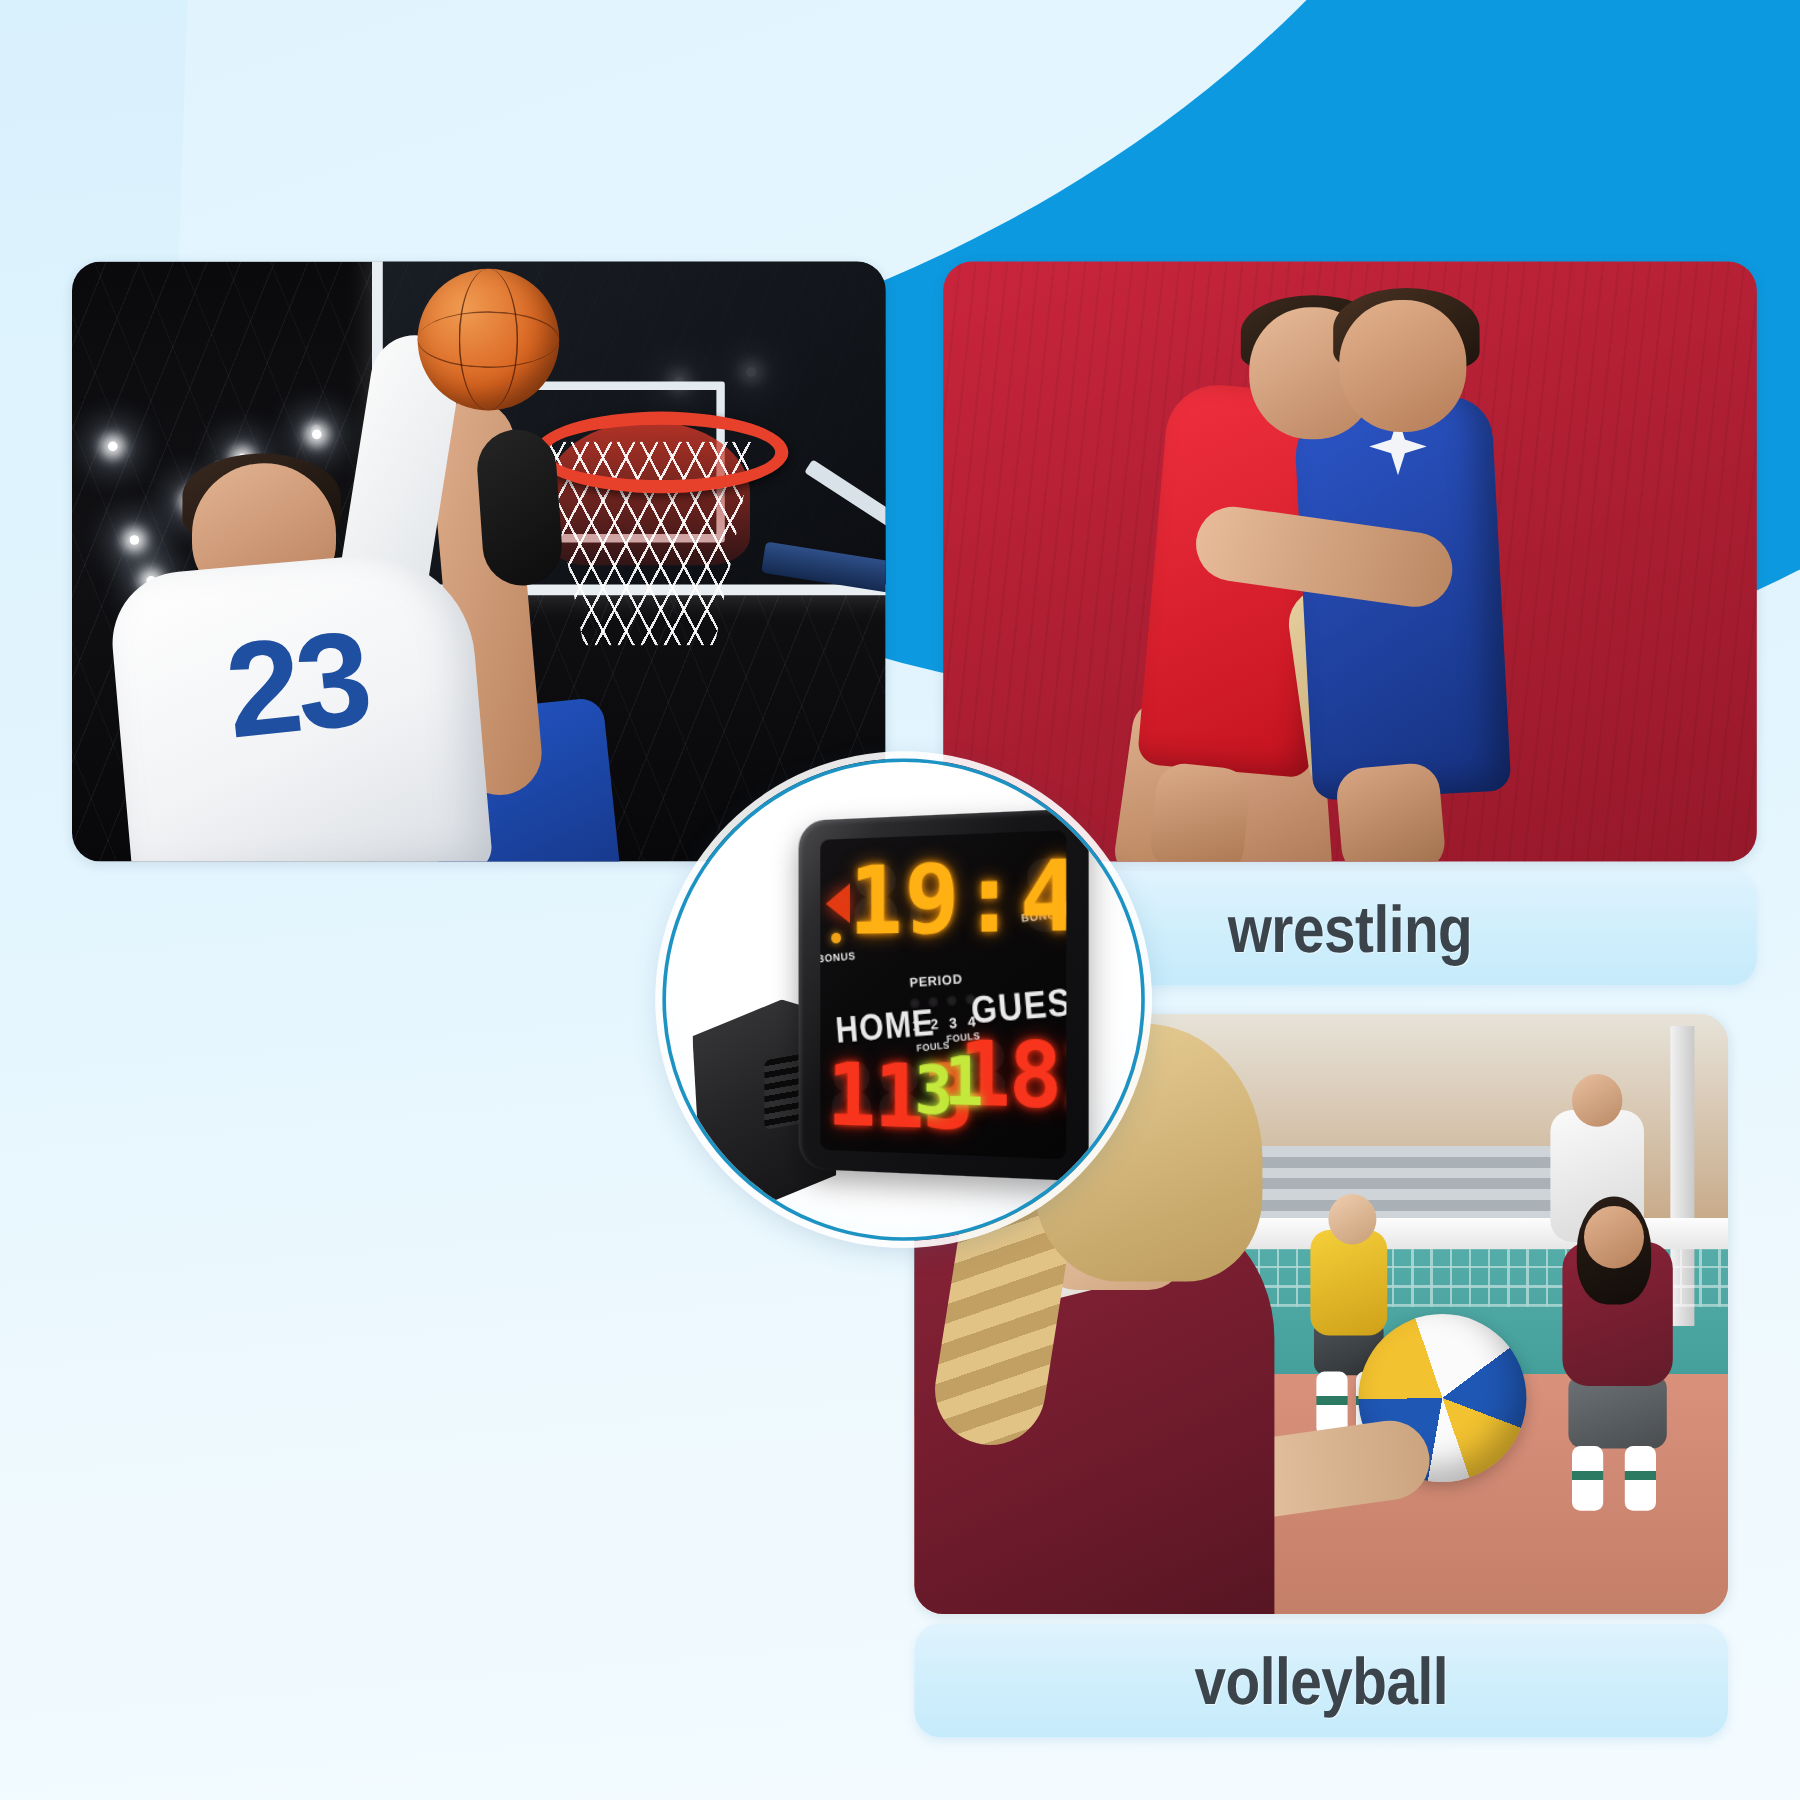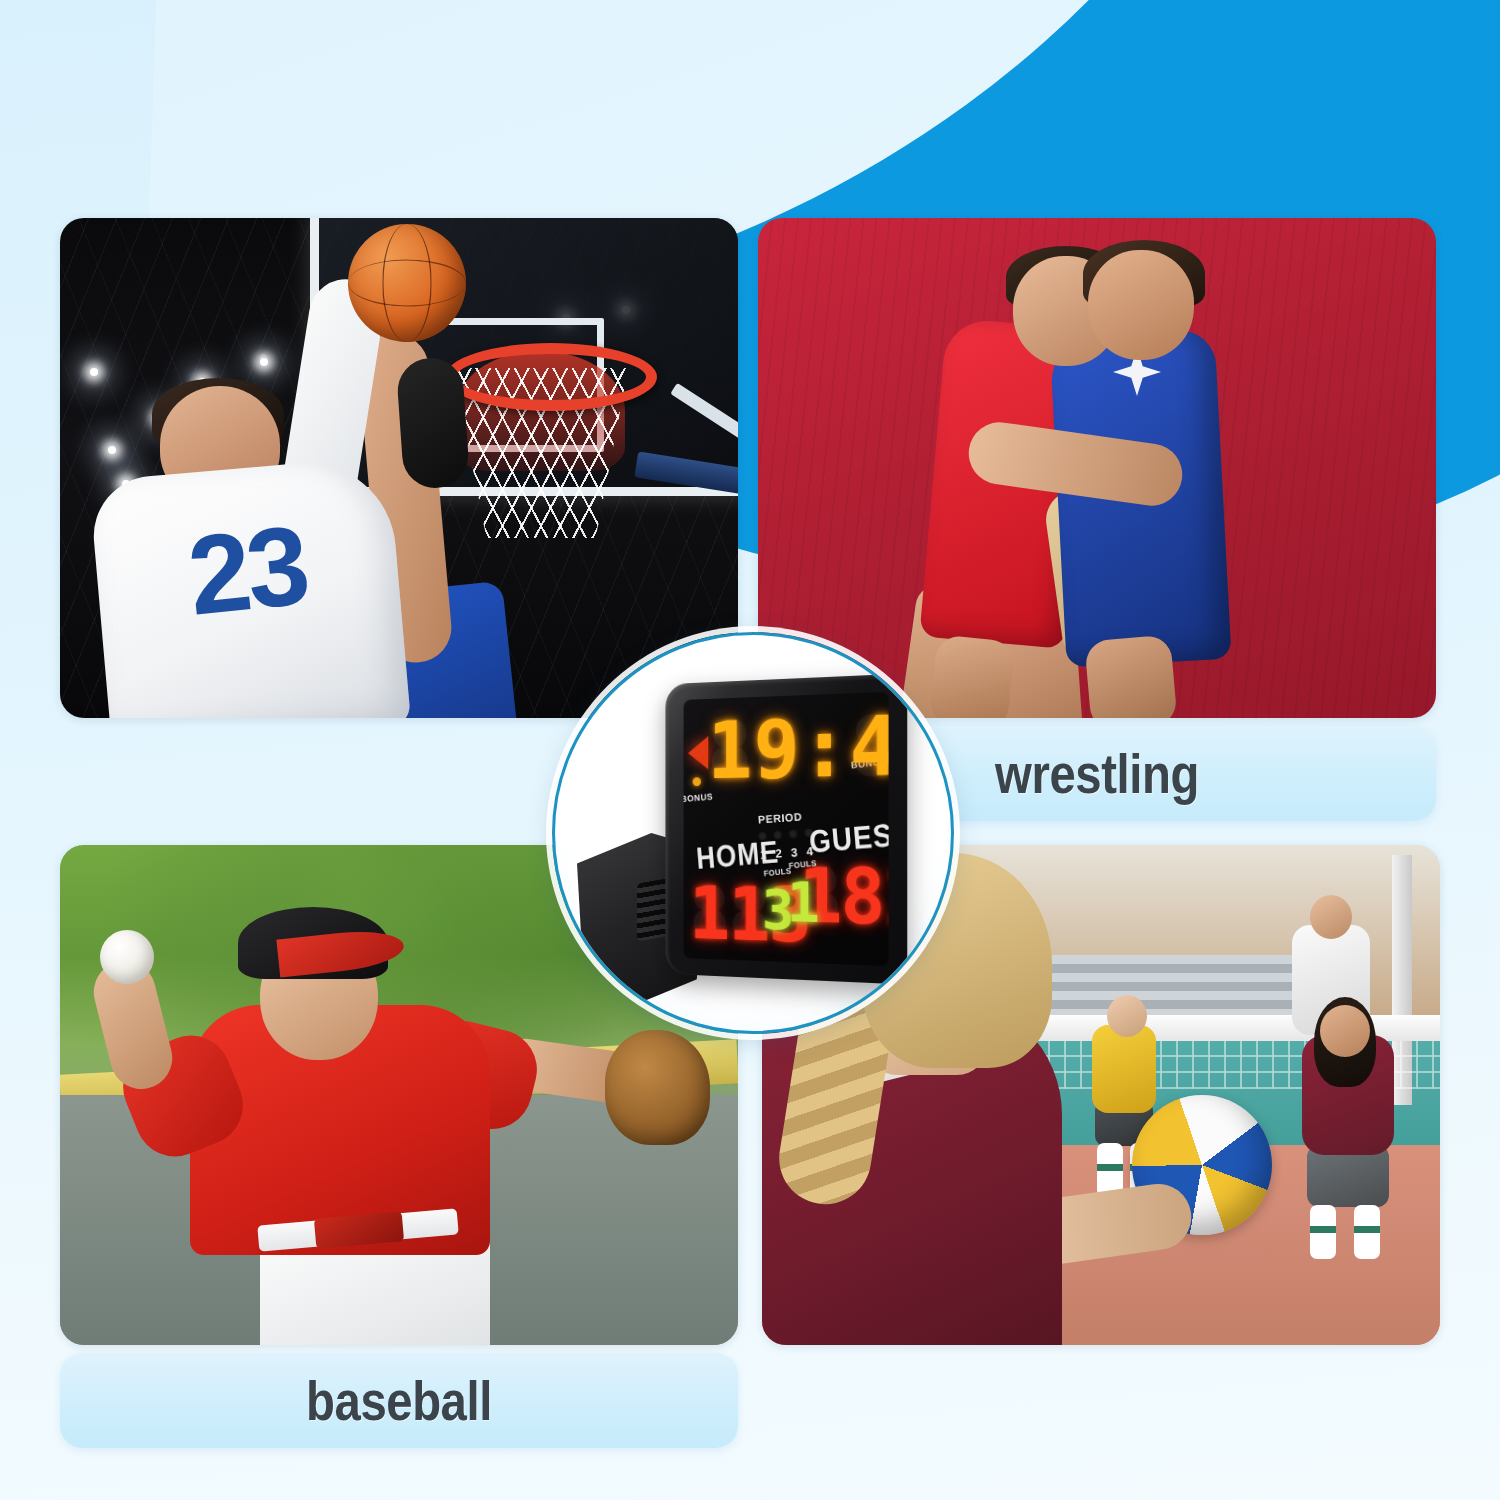--- a/index.html
+++ b/index.html
@@ -33,21 +33,21 @@
       0 0 16px #fff, 0 0 22px #fff,
       3px 0 0 #fff, -3px 0 0 #fff, 0 3px 0 #fff, 0 -3px 0 #fff,
       2px 2px 0 #fff, -2px -2px 0 #fff, 2px -2px 0 #fff, -2px 2px 0 #fff,
       5px 5px 7px rgba(255,255,255,.9);
   }
 
   
   .grid{position:absolute;left:0;top:0;width:1500px;height:1500px;z-index:20;}
   .cell{position:absolute;width:678px;}
   .cell.tl{left:60px;top:218px;}
-  .cell.tr{left:758px;top:218px;}
+  .cell.tr{left:786px;top:218px;}
   .cell.bl{left:60px;top:845px;}
   .cell.br{left:762px;top:845px;}
 
   .photo{position:relative;width:678px;height:500px;border-radius:24px;overflow:hidden;
     box-shadow:0 2px 10px rgba(20,60,90,.12);}
   .caption{position:relative;width:678px;height:95px;margin-top:8px;border-radius:22px;
     background:linear-gradient(180deg,#dff3fd 0%,#cfeefc 55%,#c6ebfb 100%);
     box-shadow:0 3px 8px rgba(120,180,215,.18);}
   .caption span{
     position:absolute;left:0;right:0;top:50%;transform:translateY(-50%) scaleX(.86);
@@ -373,43 +373,20 @@
         <div class="hd2"></div>
         <div class="armW"></div>
         <div class="legA"></div>
         <div class="legB"></div>
       </div>
       <div class="caption">
         <span>wrestling</span>
       </div>
     </div>
 
-    <div class="cell bl">
-      <div class="photo bs">
-        <div class="blur"></div>
-        <div class="ystripe"></div>
-        <div class="fence"></div>
-        <div class="armR"></div>
-        <div class="glove"></div>
-        <div class="sleeveR"></div>
-        <div class="pants"></div>
-        <div class="shirt"></div>
-        <div class="belt"></div>
-        <div class="buckle"></div>
-        <div class="sleeveL"></div>
-        <div class="armL"></div>
-        <div class="ball"></div>
-        <div class="head"></div>
-        <div class="cap"></div>
-        <div class="brim"></div>
-      </div>
-      <div class="caption">
-        <span>baseball</span>
-      </div>
-    </div>
 
     <div class="cell br">
       <div class="photo vb">
         <div class="wall"></div>
         <div class="stands"></div>
         <div class="court"></div>
         <div class="floor"></div>
         <div class="post"></div>
         <div class="netmesh"></div>
         <div class="net"></div>
@@ -427,20 +404,23 @@
         <div class="sock" style="left:548px;top:360px"></div>
         <div class="sock" style="left:592px;top:360px"></div>
         <div class="vball"></div>
         <div class="armv"></div>
         <div class="fg"></div>
         <div class="collar"></div>
         <div class="neck"></div>
         <div class="braid"></div>
         <div class="hairv"></div>
       </div>
+      <div class="caption">
+        <span>volleyball</span>
+      </div>
     </div>
   </div>
 
   <div class="callout">
     <div class="device">
 
       <div class="stand"></div>
       <div class="vent"></div>
 
       <div class="bodyBox">

